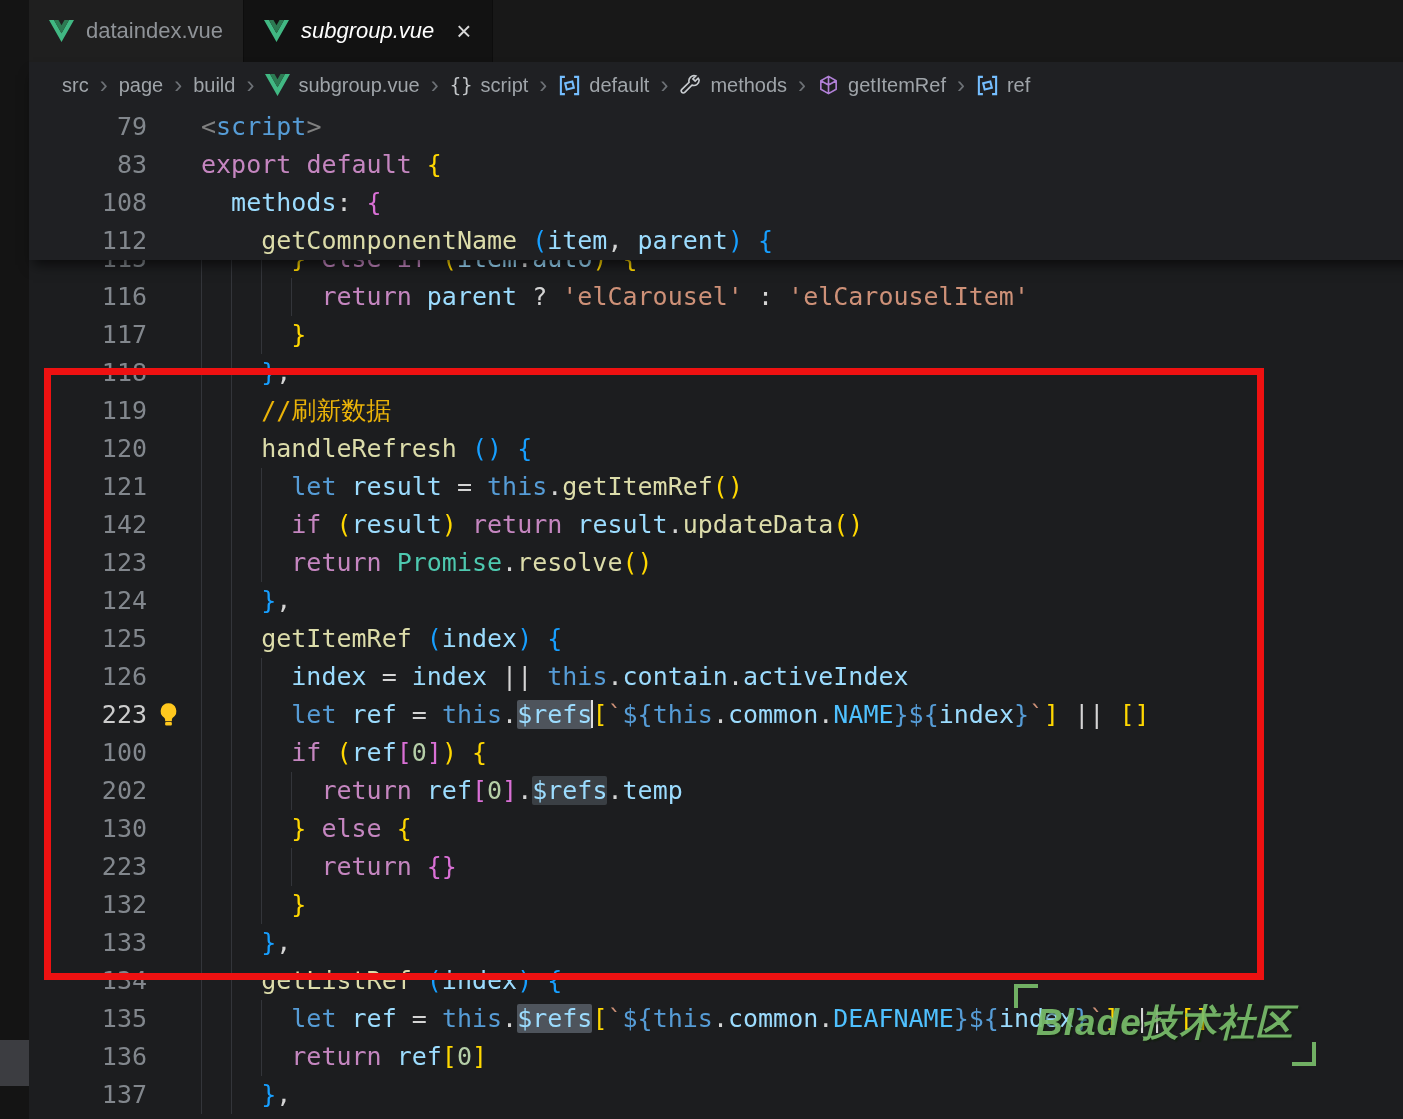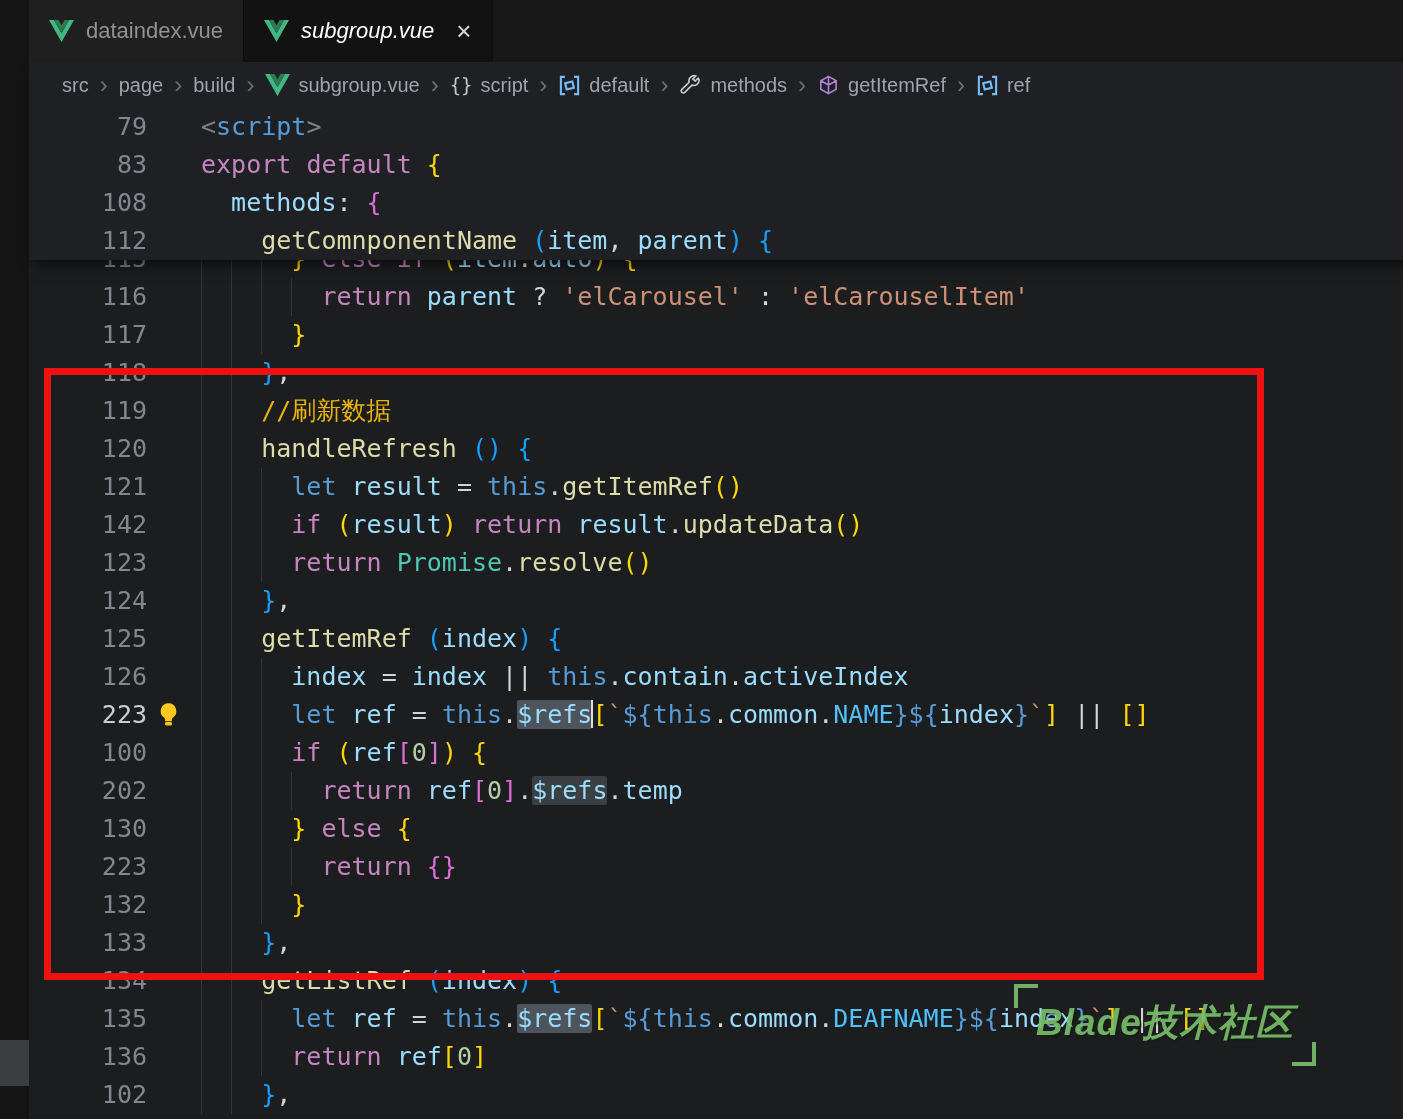--- a/index.html
+++ b/index.html
@@ -192,21 +192,21 @@
         <div class="ln">135</div>
         <div class="deco"></div>
         <div class="code"><div class="guide" style="left: 0ch;"></div><div class="guide" style="left: 2ch;"></div><div class="guide" style="left: 4ch;"></div><span style="color: rgb(212, 212, 212);">      </span><span style="color: rgb(86, 156, 214);">let</span><span style="color: rgb(212, 212, 212);"> </span><span style="color: rgb(156, 220, 254);">ref</span><span style="color: rgb(212, 212, 212);"> </span><span style="color: rgb(212, 212, 212);">=</span><span style="color: rgb(212, 212, 212);"> </span><span style="color: rgb(86, 156, 214);">this</span><span style="color: rgb(212, 212, 212);">.</span><span class="hl" style="color: rgb(156, 220, 254);">$refs</span><span style="color: rgb(255, 215, 0);">[</span><span style="color: rgb(206, 145, 120);">`</span><span style="color: rgb(86, 156, 214);">${</span><span style="color: rgb(86, 156, 214);">this</span><span style="color: rgb(212, 212, 212);">.</span><span style="color: rgb(156, 220, 254);">common</span><span style="color: rgb(212, 212, 212);">.</span><span style="color: rgb(79, 193, 255);">DEAFNAME</span><span style="color: rgb(86, 156, 214);">}</span><span style="color: rgb(86, 156, 214);">${</span><span style="color: rgb(156, 220, 254);">index</span><span style="color: rgb(86, 156, 214);">}</span><span style="color: rgb(206, 145, 120);">`</span><span style="color: rgb(255, 215, 0);">]</span><span style="color: rgb(212, 212, 212);"> </span><span style="color: rgb(212, 212, 212);">||</span><span style="color: rgb(212, 212, 212);"> </span><span style="color: rgb(255, 215, 0);">[]</span></div>
       </div>
       <div class="row">
         <div class="ln">136</div>
         <div class="deco"></div>
         <div class="code"><div class="guide" style="left: 0ch;"></div><div class="guide" style="left: 2ch;"></div><div class="guide" style="left: 4ch;"></div><span style="color: rgb(212, 212, 212);">      </span><span style="color: rgb(197, 134, 192);">return</span><span style="color: rgb(212, 212, 212);"> </span><span style="color: rgb(156, 220, 254);">ref</span><span style="color: rgb(255, 215, 0);">[</span><span style="color: rgb(181, 206, 168);">0</span><span style="color: rgb(255, 215, 0);">]</span></div>
       </div>
       <div class="row">
-        <div class="ln">102</div>
+        <div class="ln">137</div>
         <div class="deco"></div>
         <div class="code"><div class="guide" style="left: 0ch;"></div><div class="guide" style="left: 2ch;"></div><span style="color: rgb(212, 212, 212);">    </span><span style="color: rgb(23, 159, 255);">}</span><span style="color: rgb(212, 212, 212);">,</span></div>
       </div>
     </div>
   <div class="sticky">
     <div class="breadcrumb">
         <span class="crumb">
           <span>src</span>
         </span>
         <span class="crumb-sep">›</span>

